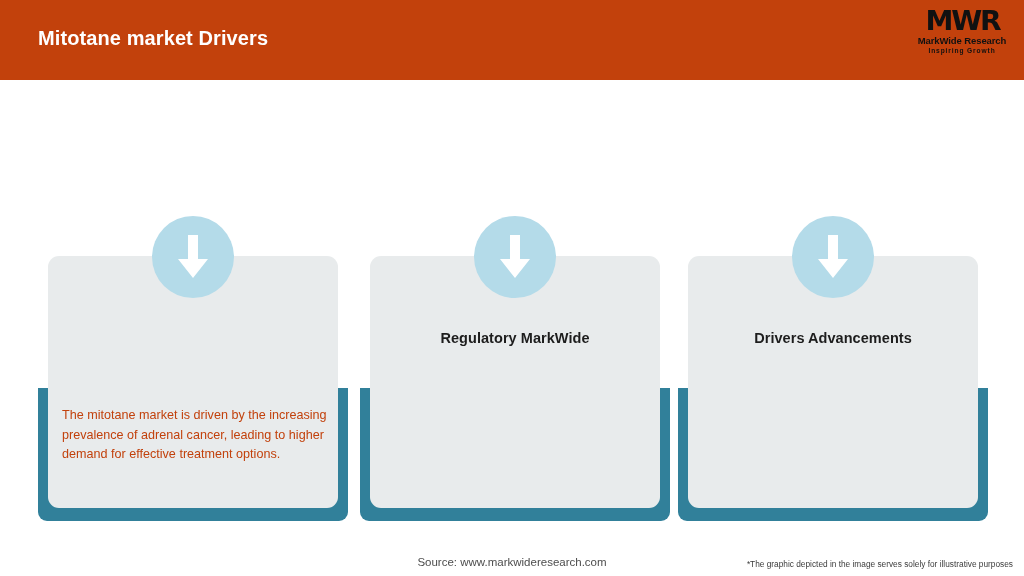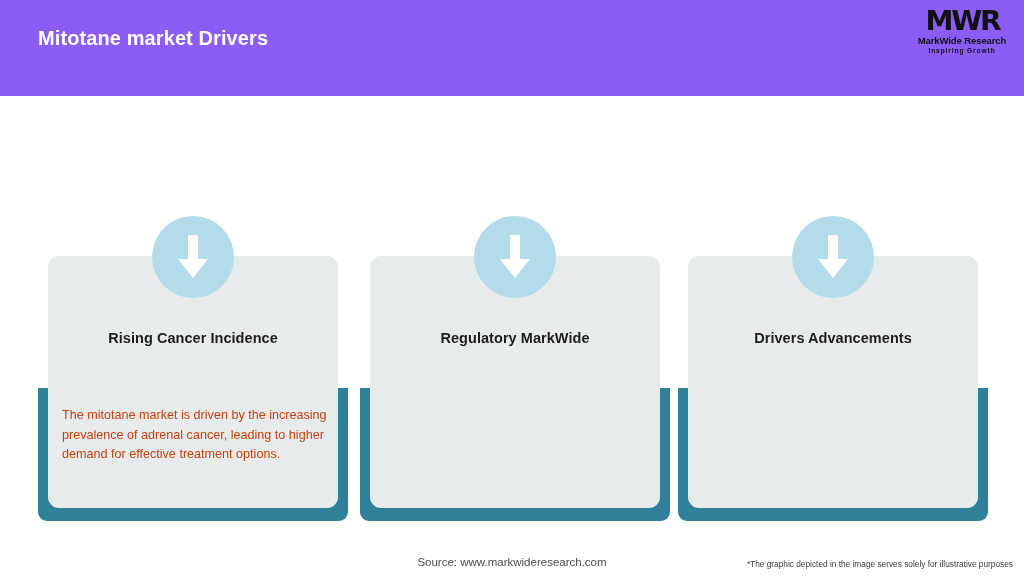--- a/index.html
+++ b/index.html
@@ -14,22 +14,22 @@
     overflow: hidden;
     position: relative;
   }
 
   
   .header {
     position: absolute;
     left: 0;
     top: 0;
     width: 1024px;
-    height: 96px;
-    background: #8b5cf6;
+    height: 80px;
+    background: #c2410c;
   }
   .header-title {
     position: absolute;
     left: 38px;
     top: 27px;
     font-size: 20px;
     font-weight: bold;
     color: #ffffff;
     letter-spacing: 0.1px;
     white-space: nowrap;
@@ -185,21 +185,20 @@
 <div class="cards">
 
   <div class="card card-1">
     <div class="card-frame"></div>
     <div class="card-panel"></div>
     <div class="card-icon">
       <svg width="36" height="48" viewBox="0 0 36 48" aria-hidden="true">
         <path d="M13 2 L23 2 L23 26 L33 26 L18 45 L3 26 L13 26 Z" fill="#ffffff"></path>
       </svg>
     </div>
-    <div class="card-title">Rising Cancer Incidence</div>
     <div class="card-body">The mitotane market is driven by the increasing prevalence of adrenal cancer, leading to higher demand for effective treatment options.</div>
   </div>
 
   <div class="card card-2">
     <div class="card-frame"></div>
     <div class="card-panel"></div>
     <div class="card-icon">
       <svg width="36" height="48" viewBox="0 0 36 48" aria-hidden="true">
         <path d="M13 2 L23 2 L23 26 L33 26 L18 45 L3 26 L13 26 Z" fill="#ffffff"></path>
       </svg>

